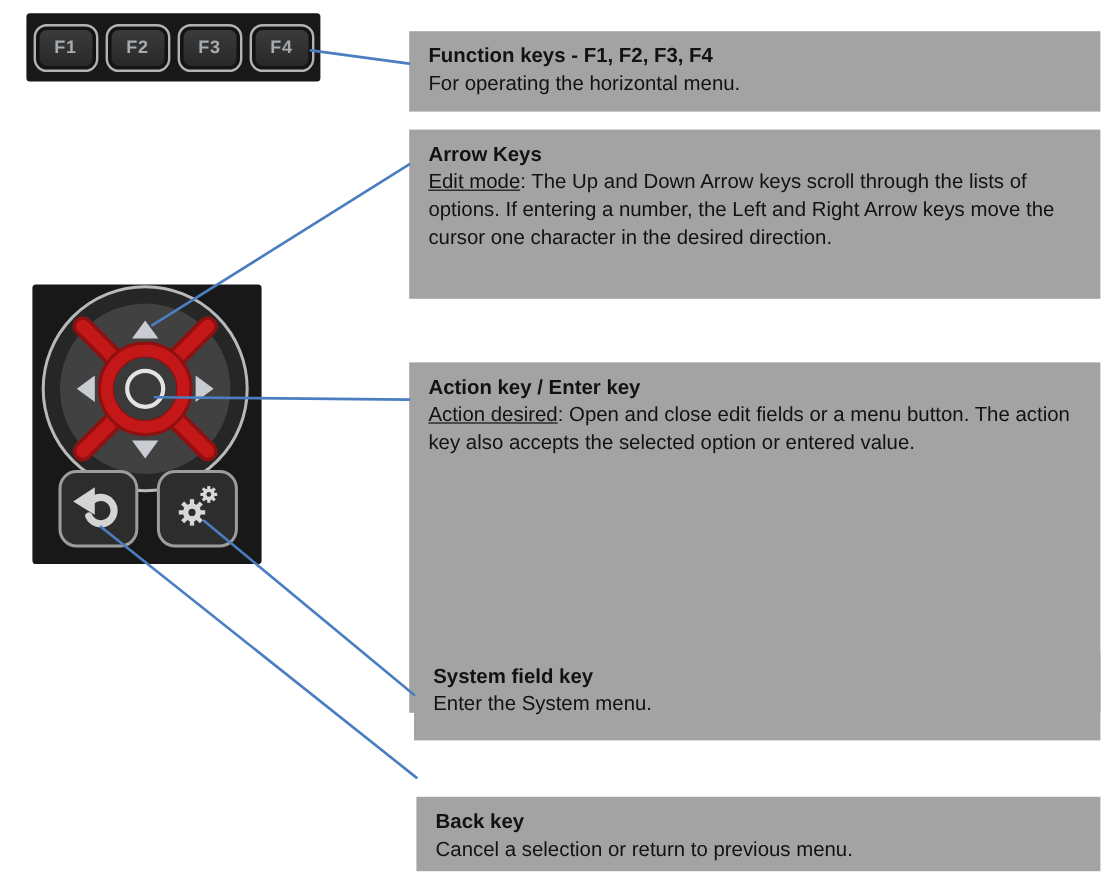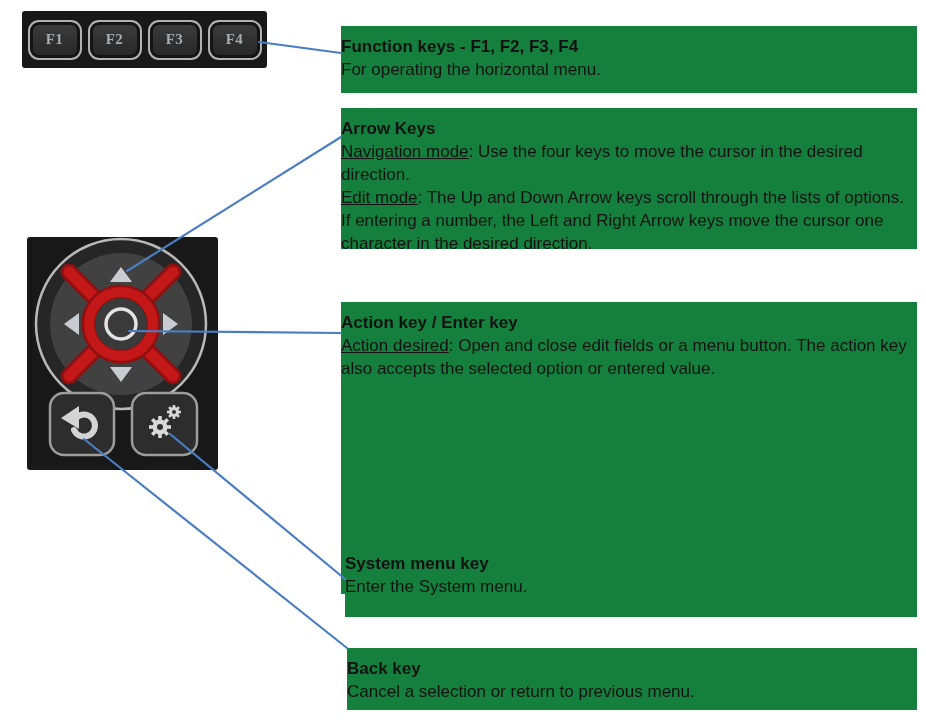--- a/index.html
+++ b/index.html
@@ -14,31 +14,31 @@
     display:flex;align-items:center;justify-content:center;gap:6px;
     box-sizing:border-box;
   }
   .fkey{
     width:54px;height:40px;border-radius:11px;
     border:2px solid #b2b2b2;
     background:linear-gradient(180deg,#3d3d3d 0%,#262626 100%);
     box-shadow:inset 0 0 0 3px #141414;
     color:#a6abb0;font-weight:bold;font-size:15px;
     display:flex;align-items:center;justify-content:center;
-    box-sizing:border-box;letter-spacing:.5px;font-family:Liberation Serif, serif;
+    box-sizing:border-box;letter-spacing:.5px;
   }
   
   .kpanel{
     position:absolute;left:27px;top:237px;width:191px;height:233px;
     background:#181818;border-radius:3px;
   }
   
   .callout{
-    position:absolute;background:#15803d;box-sizing:border-box;
-    padding:9px 0;color:#121212;font-size:17px;line-height:23px;
+    position:absolute;background:#a3a3a3;box-sizing:border-box;
+    padding:9px 16px;color:#121212;font-size:17px;line-height:23px;
   }
   .callout-title{font-weight:bold;}
   .u{text-decoration:underline;}
   
   .overlay{position:absolute;left:0;top:0;z-index:5;pointer-events:none;}
 </style>
 </head>
 <body>
 
 <div class="fpanel">
@@ -112,35 +112,34 @@
   </svg>
 </div>
 
 <div class="callout" style="left:341px;top:26px;width:576px;height:67px">
   <div class="callout-title">Function keys - F1, F2, F3, F4</div>
   <div class="callout-line"><span>For operating the horizontal menu.</span></div>
 </div>
 
 <div class="callout" style="left:341px;top:108px;width:576px;height:141px">
   <div class="callout-title">Arrow Keys</div>
-  <div class="callout-line"><span class="u">Navigation mode</span><span>: Use the four keys to move the cursor in the desired direction.</span></div>
   <div class="callout-line"><span class="u">Edit mode</span><span>: The Up and Down Arrow keys scroll through the lists of options. If entering a number, the Left and Right Arrow keys move the cursor one character in the desired direction.</span></div>
 </div>
 
 <div class="callout" style="left:341px;top:302px;width:576px;height:292px">
   <div class="callout-title">Action key / Enter key</div>
   <div class="callout-line"><span class="u">Action desired</span><span>: Open and close edit fields or a menu button. The action key also accepts the selected option or entered value.</span></div>
 </div>
 
 <div class="callout" style="left:345px;top:543px;width:572px;height:74px">
-  <div class="callout-title">System menu key</div>
+  <div class="callout-title">System field key</div>
   <div class="callout-line"><span>Enter the System menu.</span></div>
 </div>
 
-<div class="callout" style="left:347px;top:648px;width:570px;height:62px">
+<div class="callout" style="left:347px;top:664px;width:570px;height:62px">
   <div class="callout-title">Back key</div>
   <div class="callout-line"><span>Cancel a selection or return to previous menu.</span></div>
 </div>
 
 <svg class="overlay" width="926" height="727" viewBox="0 0 926 727">
   <line x1="259" y1="42" x2="341" y2="53" stroke="#4a7ec1" stroke-width="2.2" stroke-linecap="round"></line>
   <line x1="127" y1="271" x2="341" y2="137" stroke="#4a7ec1" stroke-width="2.2" stroke-linecap="round"></line>
   <line x1="129" y1="331" x2="341" y2="333" stroke="#4a7ec1" stroke-width="2.2" stroke-linecap="round"></line>
   <line x1="170" y1="434" x2="345" y2="579" stroke="#4a7ec1" stroke-width="2.2" stroke-linecap="round"></line>
   <line x1="84" y1="439" x2="347" y2="648" stroke="#4a7ec1" stroke-width="2.2" stroke-linecap="round"></line>

